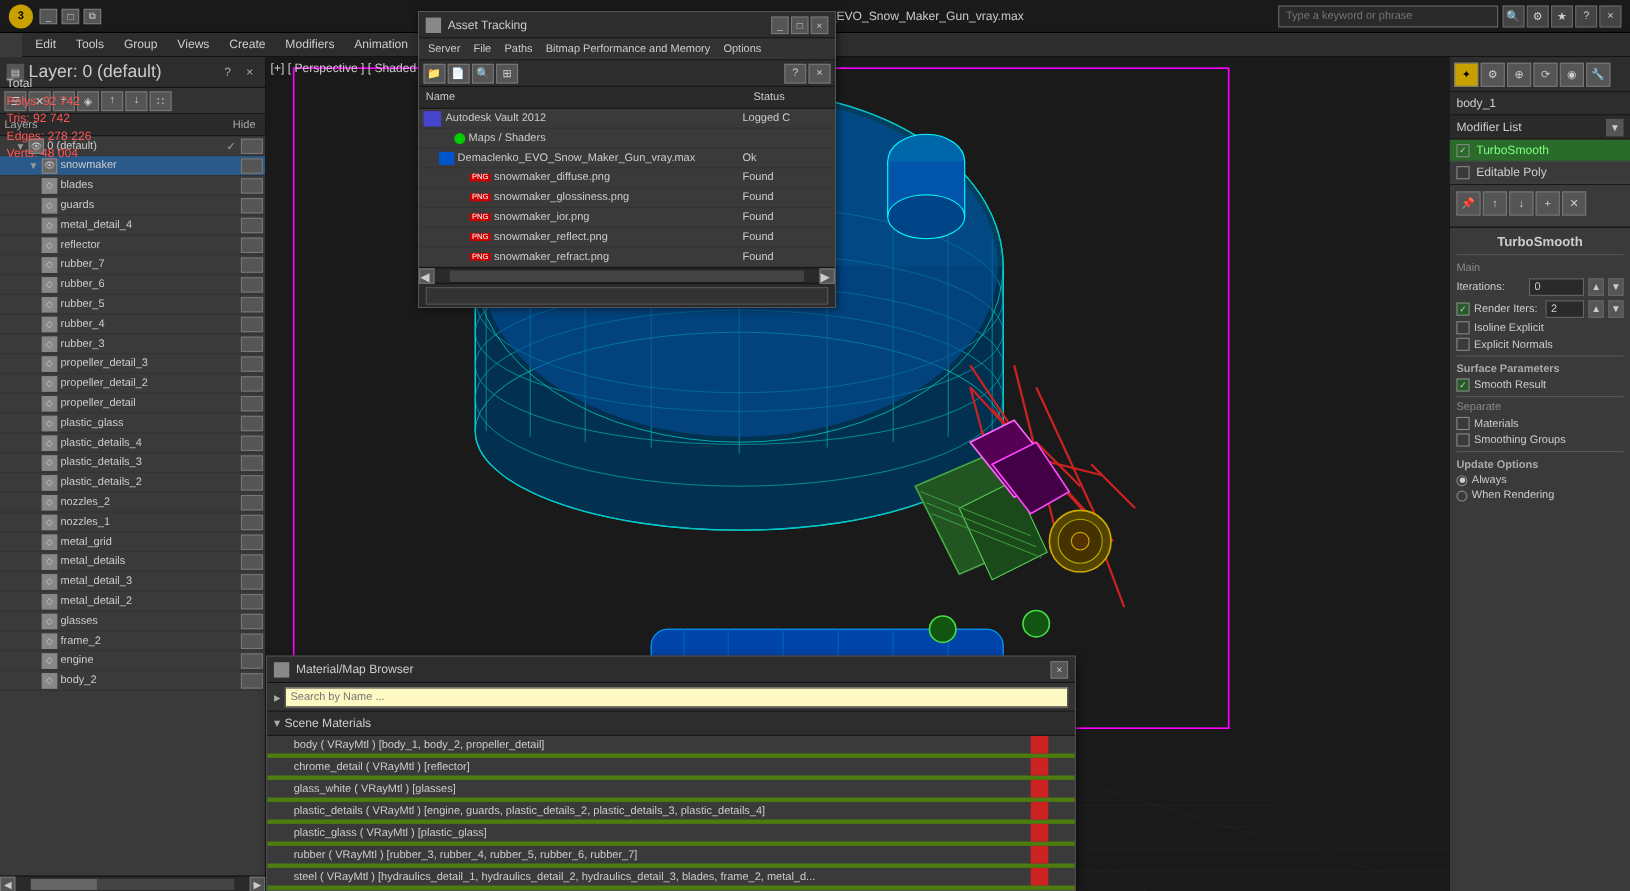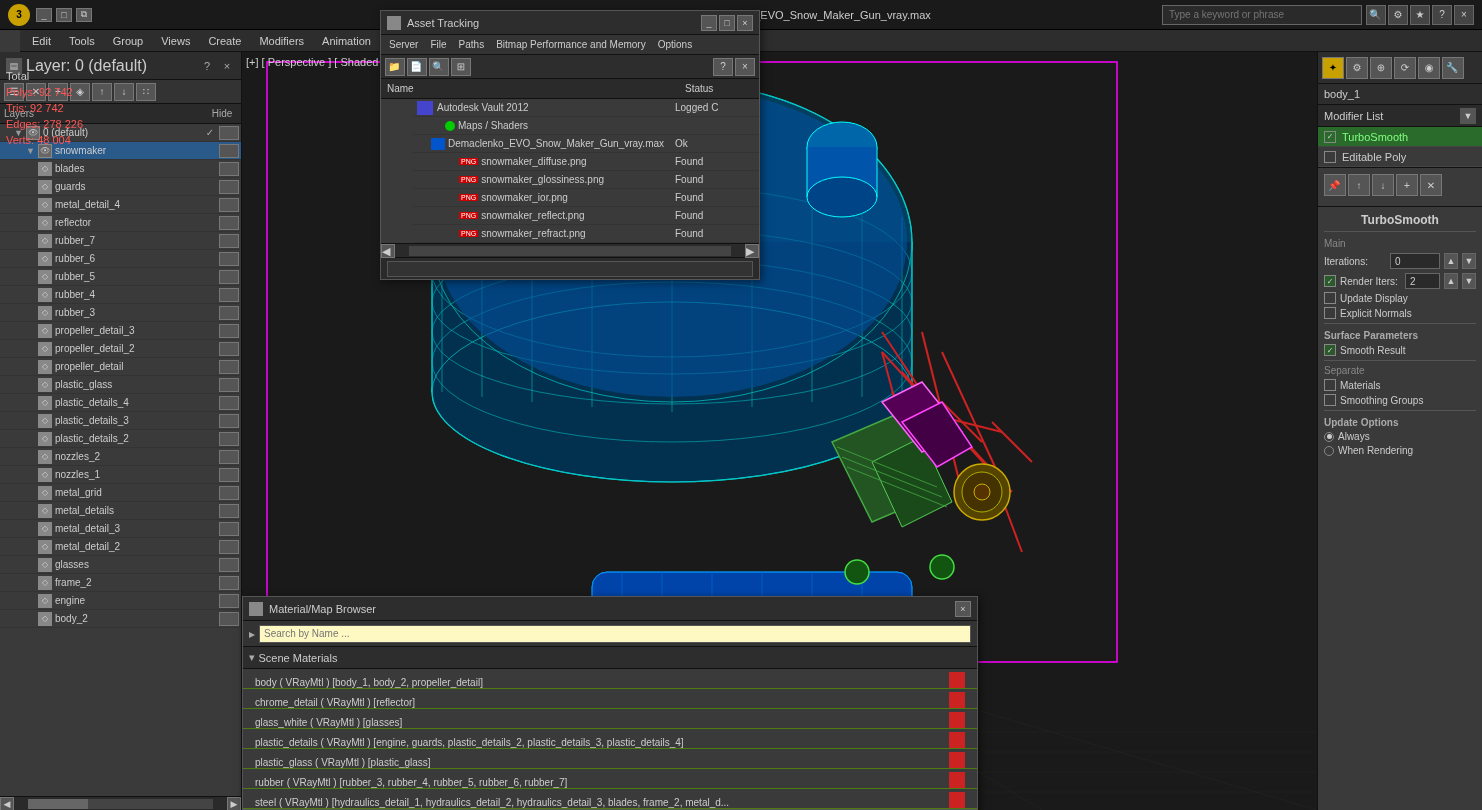--- a/index.html
+++ b/index.html
@@ -448,21 +448,21 @@
       font-size: 10px; cursor: pointer; color: #ccc;
     }
     #at-col-headers {
       height: 20px;
       background: #2a2a2a;
       display: flex; align-items: center;
       border-bottom: 1px solid #111;
     }
     .at-col-name { flex: 1; padding: 0 6px; color: #ccc; font-size: 10px; }
     .at-col-status { width: 80px; padding: 0 6px; color: #ccc; font-size: 10px; }
-    #at-list { background: #3a3a3a; padding-left: 32px; }
+    #at-list { background: #3a3a3a; }
     .at-row {
       height: 18px;
       display: flex; align-items: center;
       border-bottom: 1px solid #333;
       padding: 0 4px;
     }
     .at-row-name { flex: 1; color: #ccc; font-size: 10px; white-space: nowrap; overflow: hidden; }
     .at-row-status { width: 80px; color: #ccc; font-size: 10px; }
     .at-indent-1 { width: 14px; flex-shrink: 0; }
     .at-indent-2 { width: 28px; flex-shrink: 0; }
@@ -544,23 +544,23 @@
       background: #2d2d2d;
       display: flex; align-items: center;
       padding: 0 6px;
       border-bottom: 1px solid #111;
     }
     .mb-section-arrow { color: #aaa; margin-right: 4px; }
     #mb-section-title { color: #ccc; font-size: 11px; }
     #mb-list { background: #3a3a3a; }
     .mb-row {
       height: 20px;
-      display: flex; align-items: flex-end;
-      border-bottom: 1px solid #4d7c0f;
-      padding: 0 12px;
+      display: flex; align-items: center;
+      border-bottom: 4px solid #4d7c0f;
+      padding: 0 24px;
       cursor: pointer;
     }
     .mb-row-text { flex: 1; color: #ccc; font-size: 10px; }
     .mb-red-bar {
       width: 16px; height: 16px;
       background: #cc2222;
       flex-shrink: 0;
     }
 
     .section-divider {
@@ -1055,21 +1055,21 @@
         <span class="ts-check-label">Render Iters:</span>
         <div class="ts-spinner" style="margin-left:auto; width:35px;">
           <span>2</span>
         </div>
         <div class="ts-spinner-btn">▲</div>
         <div class="ts-spinner-btn">▼</div>
       </div>
 
       <div class="ts-checkbox-row">
         <div class="ts-checkbox"></div>
-        <span class="ts-check-label">Update Display</span>
+        <span class="ts-check-label">Isoline Explicit</span>
       </div>
       <div class="ts-checkbox-row">
         <div class="ts-checkbox"></div>
         <span class="ts-check-label">Explicit Normals</span>
       </div>
 
       <div class="section-divider"></div>
       <div class="ts-group-title">Surface Parameters</div>
       <div class="ts-checkbox-row">
         <div class="ts-checkbox" style="background:#2a5a2a;">✓</div>

